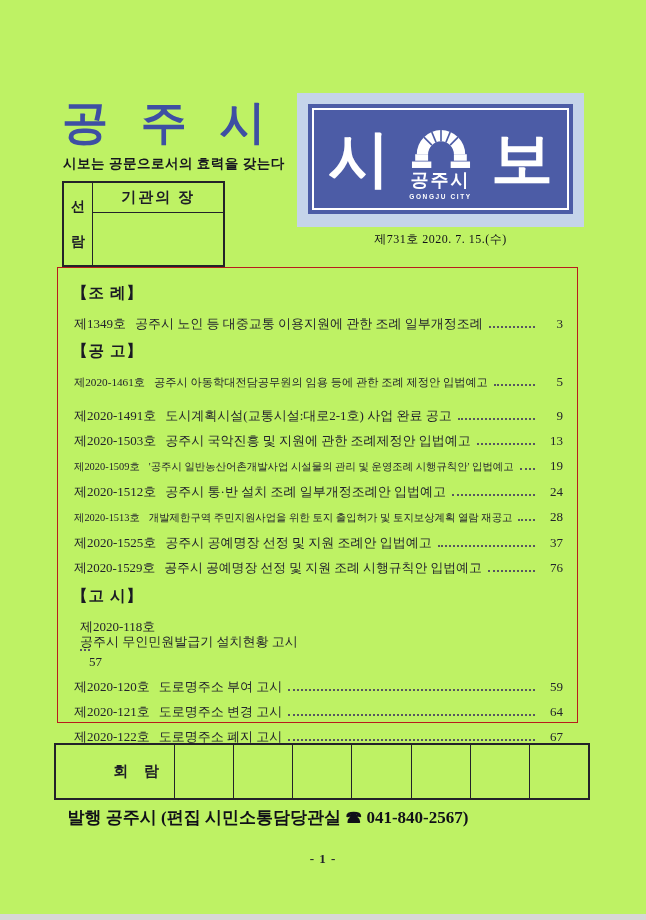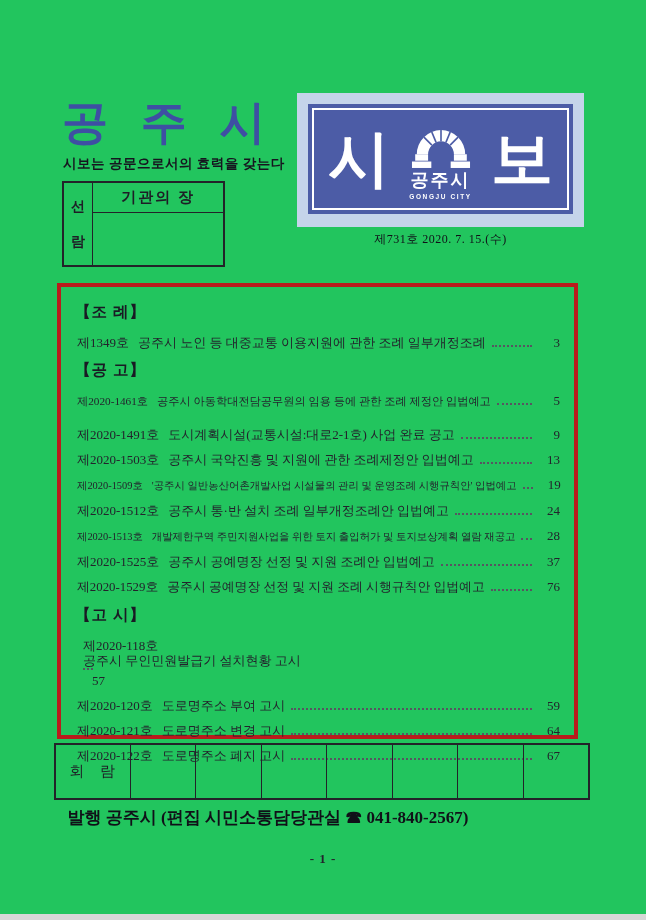--- a/index.html
+++ b/index.html
@@ -1,17 +1,17 @@
 <!DOCTYPE html>
 <html><head>
 <meta charset="utf-8">
 <style>
   html,body { margin:0; padding:0; background:#ffffff; }
   .page {
-    position:relative; width:646px; height:920px; background:#22c55e;
+    position:relative; width:646px; height:920px; background:#bef264;
     font-family:"Liberation Serif","DejaVu Serif",serif; color:#1e1e26; overflow:hidden;
   }
 
   
   .city-title {
     position:absolute; left:62px; top:92px;
     font-family:"Liberation Sans","DejaVu Sans",sans-serif;
     font-weight:700; font-size:46px; letter-spacing:10px; color:#3e4fa3; white-space:nowrap;
   }
   .city-subtitle {
@@ -36,34 +36,34 @@
   .logo-city { color:#ffffff; font-family:"Liberation Sans","DejaVu Sans",sans-serif; font-weight:700; font-size:18px; letter-spacing:2px; margin-top:-4px; white-space:nowrap; }
   .logo-city-en { color:#ffffff; font-family:"Liberation Sans","DejaVu Sans",sans-serif; font-weight:700; font-size:6.5px; letter-spacing:1.6px; margin-top:1px; white-space:nowrap; }
 
   .issue-line {
     position:absolute; left:297px; top:231px; width:287px; text-align:center;
     font-size:12px; font-weight:500; color:#101018; letter-spacing:0.5px; white-space:nowrap;
   }
 
   
   .toc-box {
-    position:absolute; left:57px; top:283px; width:521px; height:456px; box-sizing:border-box;
-    border:4px solid #b91c1c; padding:13px 14px 0 14px;
+    position:absolute; left:57px; top:267px; width:521px; height:456px; box-sizing:border-box;
+    border:1px solid #b91c1c; padding:13px 14px 0 14px;
   }
   .toc-section-title { font-weight:700; font-size:15.5px; color:#1a1a24; letter-spacing:1px; margin:10px 0 12px 0; }
   .toc-section-title:first-child { margin-top:2px; }
   .toc-row { display:flex; align-items:baseline; margin:0 0 10px 2px; line-height:15px; }
   .toc-num { white-space:nowrap; margin-right:9px; flex-shrink:0; color:#23232c; }
   .toc-title { white-space:nowrap; flex-shrink:0; color:#23232c; }
   .toc-leader { flex:1; min-width:10px; border-bottom:2px dotted #565660; margin:0 6px 3px 6px; }
   .toc-page { width:22px; text-align:right; font-size:13px; color:#23232c; flex-shrink:0; }
 
   
   .circulation { position:absolute; left:54px; top:743px; width:536px; height:57px; box-sizing:border-box; border:2px solid #232329; display:flex; }
-  .circulation .label-cell { width:74px; display:flex; align-items:center; justify-content:center; font-weight:400; font-size:15px; letter-spacing:6px; padding-left:4px; box-sizing:border-box; }
+  .circulation .label-cell { width:74px; display:flex; align-items:center; justify-content:center; font-weight:700; font-size:15px; letter-spacing:6px; padding-left:4px; box-sizing:border-box;margin-left:44px; }
   .circulation .cell { flex:1; border-left:1.5px solid #232329; }
 
   
   .publisher { position:absolute; left:0; top:806px; width:536px; text-align:center; font-size:17px; font-weight:600; color:#101018; white-space:nowrap; }
   .page-num { position:absolute; left:0; top:851px; width:646px; text-align:center; font-size:13px; font-weight:700; color:#23232c; letter-spacing:1px; }
   .scan-strip { position:absolute; left:0; bottom:0; width:100%; height:6px; background:#d7d7d7; }
 </style>
 </head>
 <body>
 

